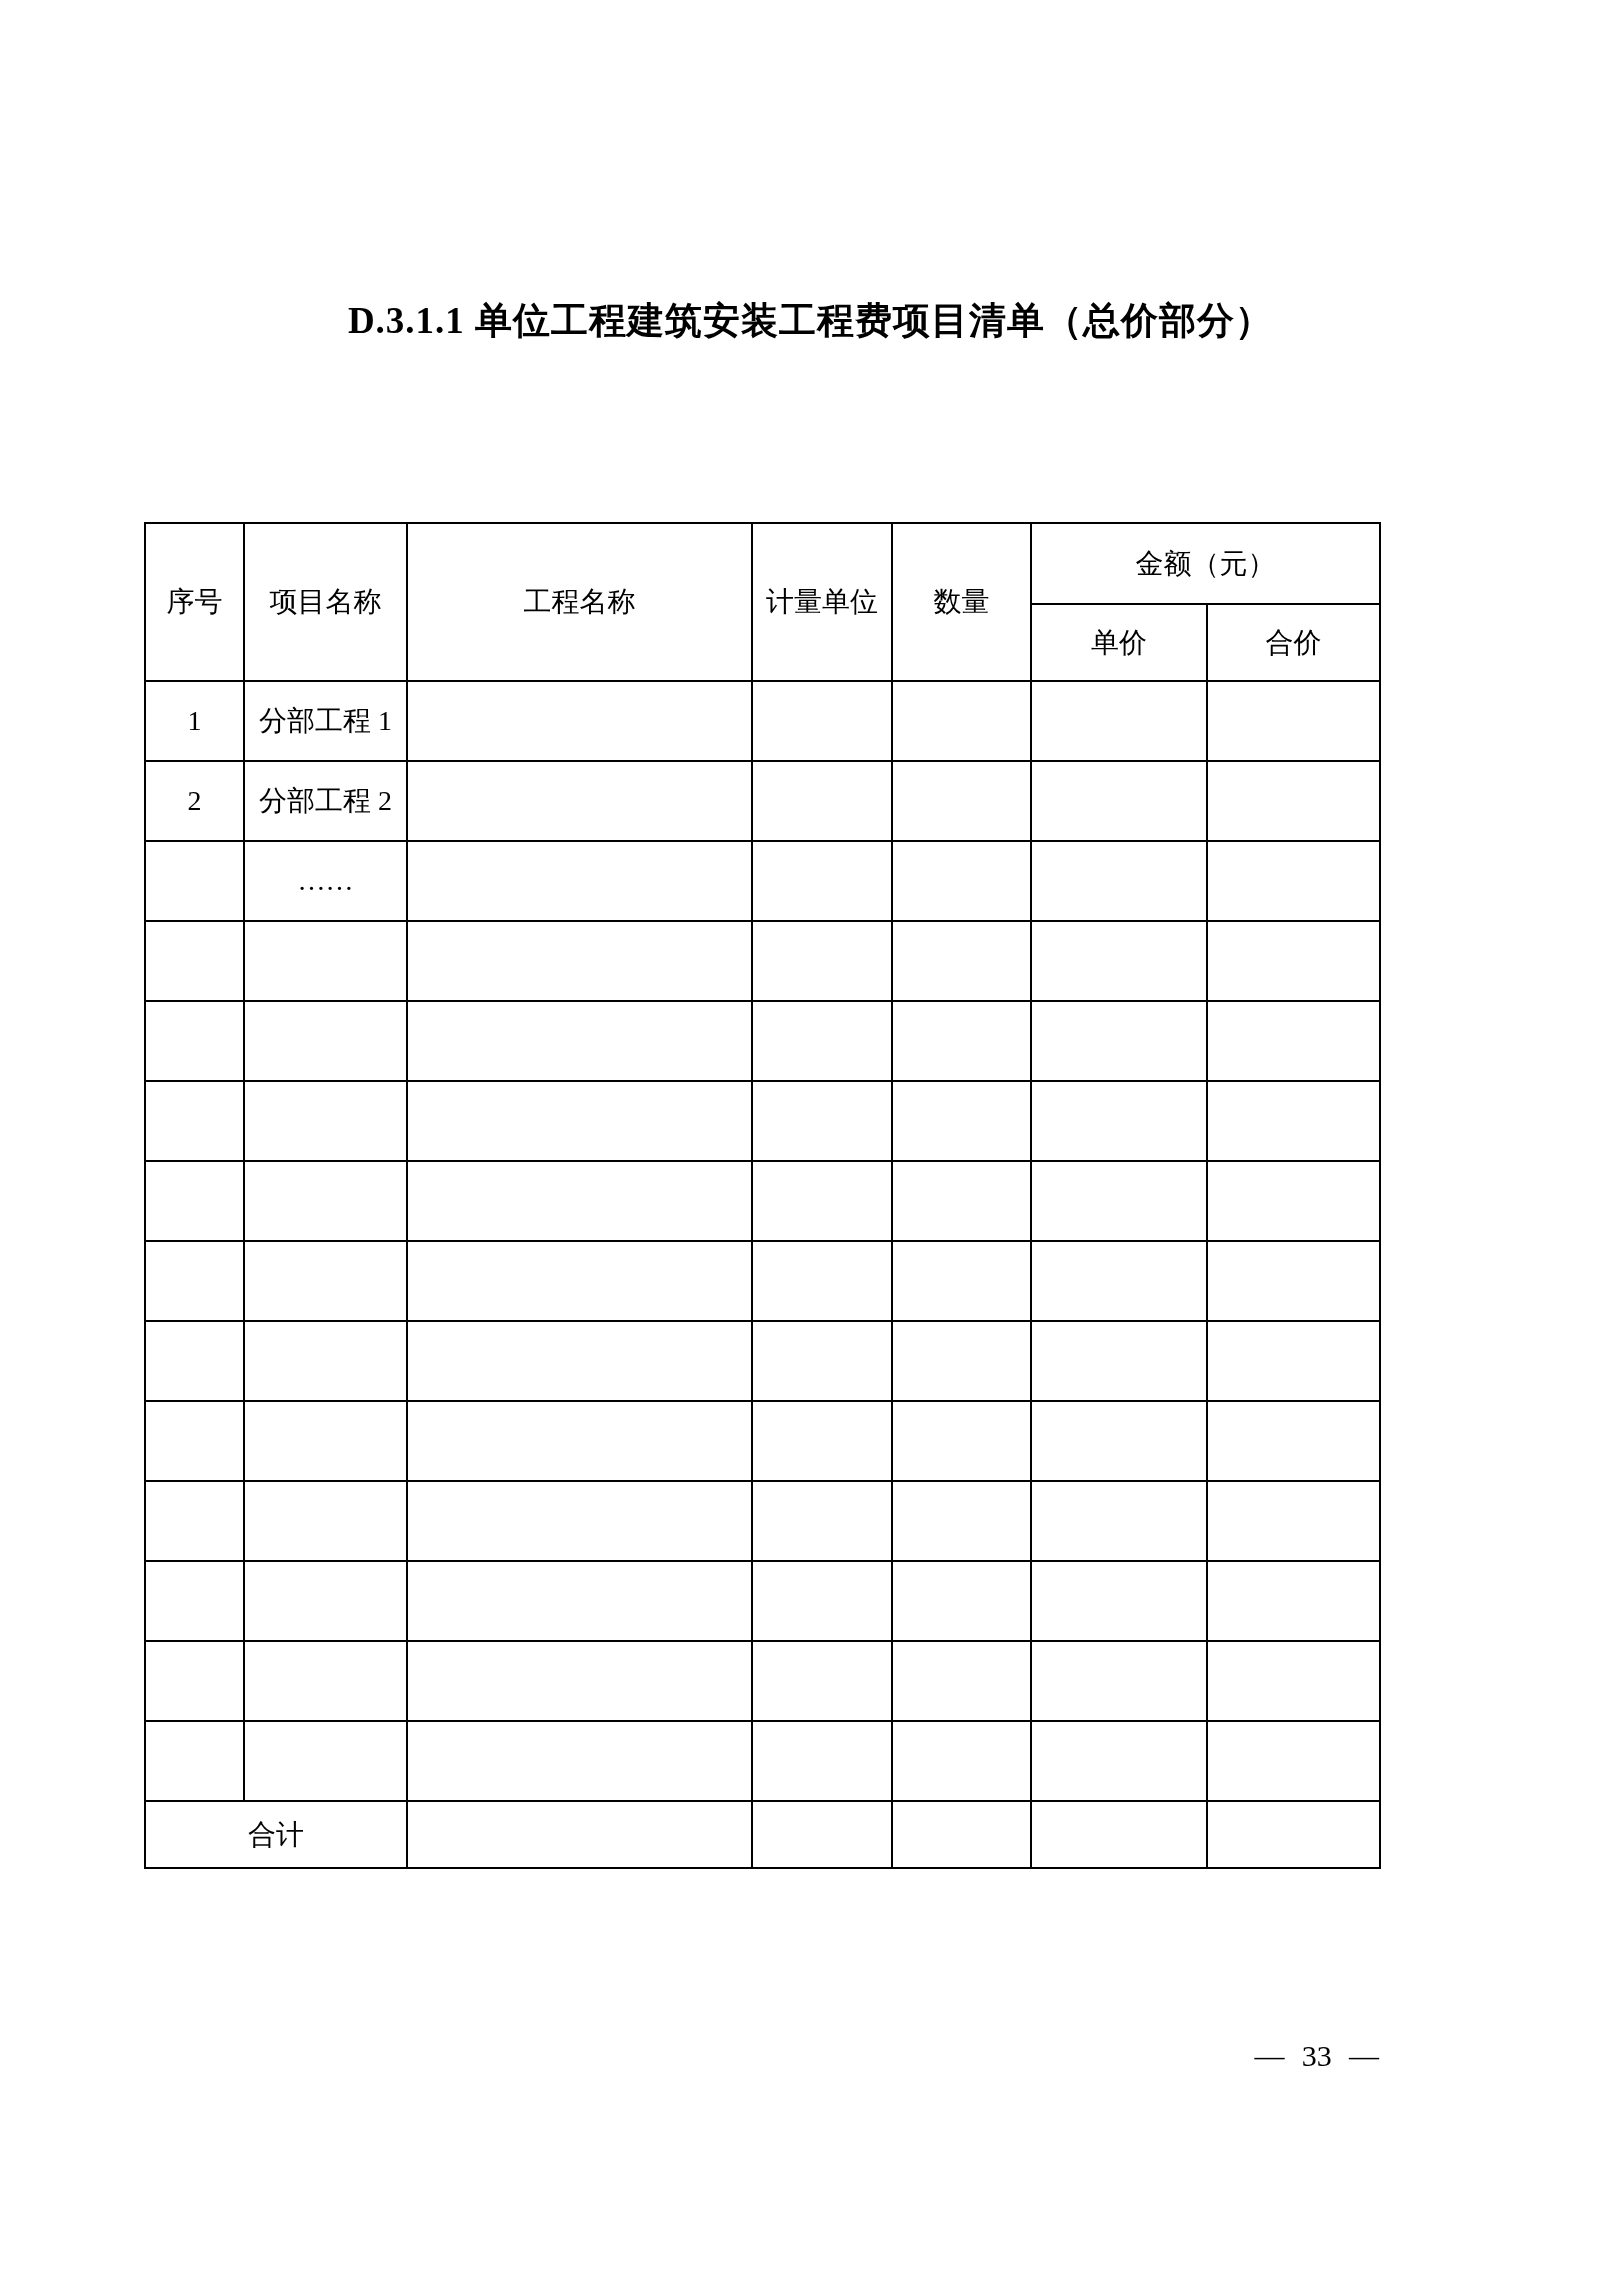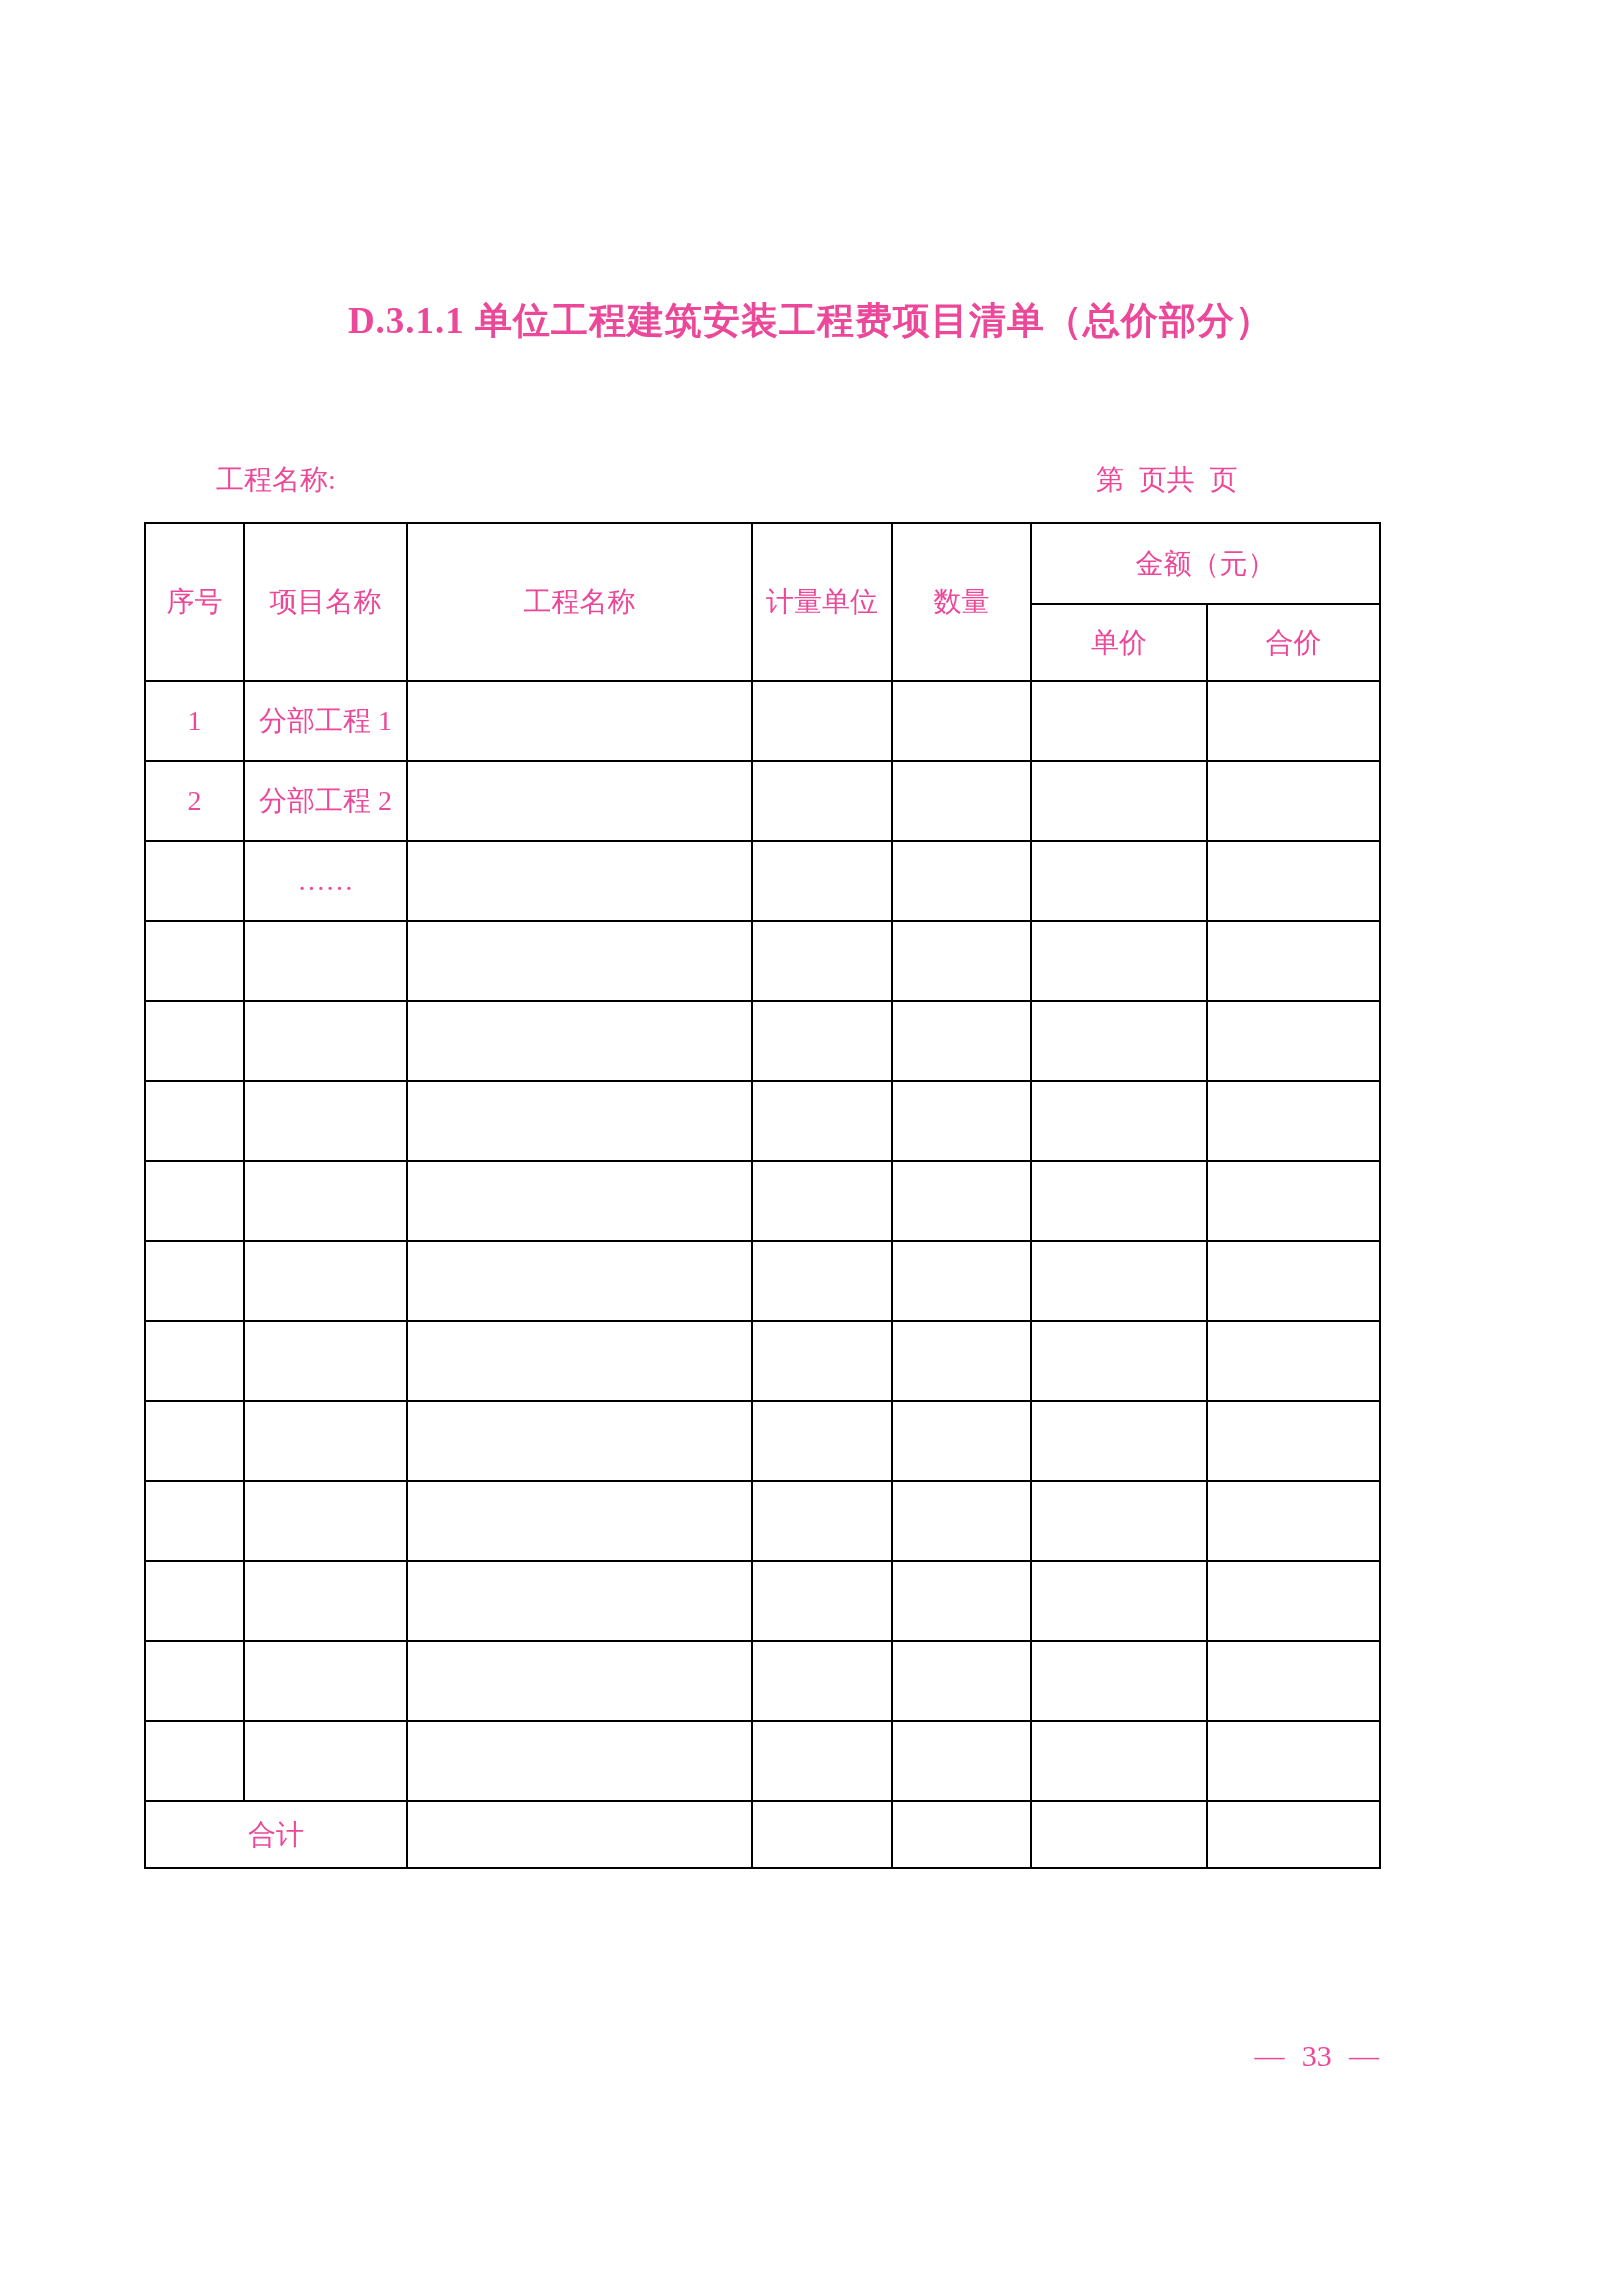--- a/index.html
+++ b/index.html
@@ -3,21 +3,21 @@
 <meta charset="utf-8">
 <style>
   * { margin: 0; padding: 0; box-sizing: border-box; }
   html, body { background: #888; }
   .page {
     position: relative;
     width: 1621px;
     height: 2293px;
     margin: 0 auto;
     background: #ffffff;
-    color: #ec4899;
+    color: #000000;
     font-family: "Liberation Serif", "DejaVu Serif", serif;
     overflow: hidden;
   }
   .doc-title {
     position: absolute;
     top: 297px;
     left: 0;
     width: 100%;
     text-align: center;
     font-size: 37px;
@@ -71,24 +71,20 @@
     white-space: nowrap;
   }
 </style>
 </head>
 <body>
 
 <div class="page">
 
   <div class="doc-title">D.3.1.1 单位工程建筑安装工程费项目清单（总价部分）</div>
 
-  <div class="meta-line">
-    <span class="project-name-label">工程名称:</span>
-    <span class="page-indicator">第 页共 页</span>
-  </div>
 
   <table class="doc-table">
     <colgroup>
       <col style="width:99px">
       <col style="width:163px">
       <col style="width:345px">
       <col style="width:140px">
       <col style="width:139px">
       <col style="width:176px">
       <col style="width:173px">

